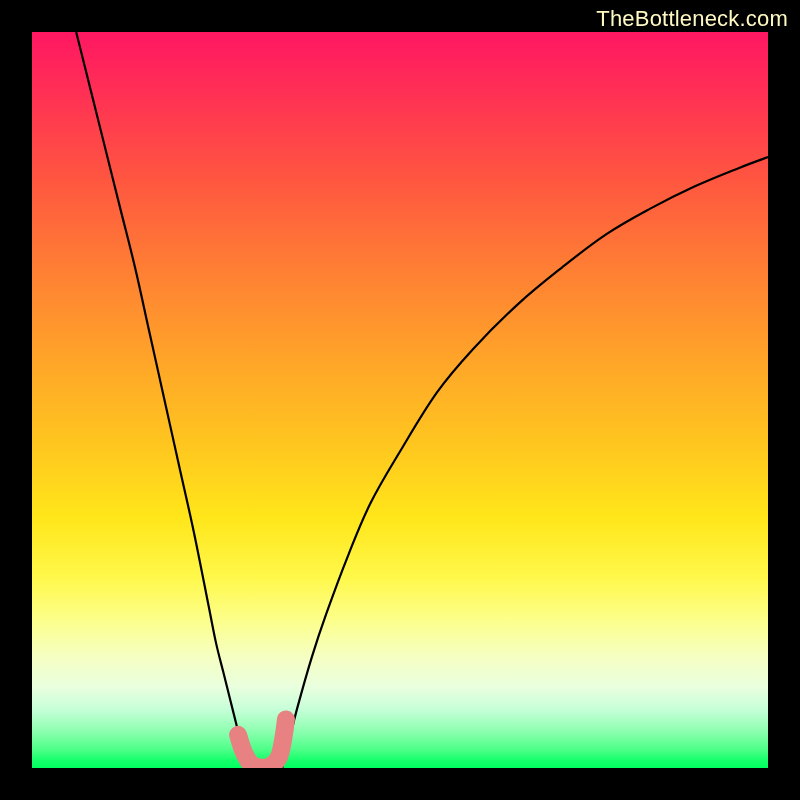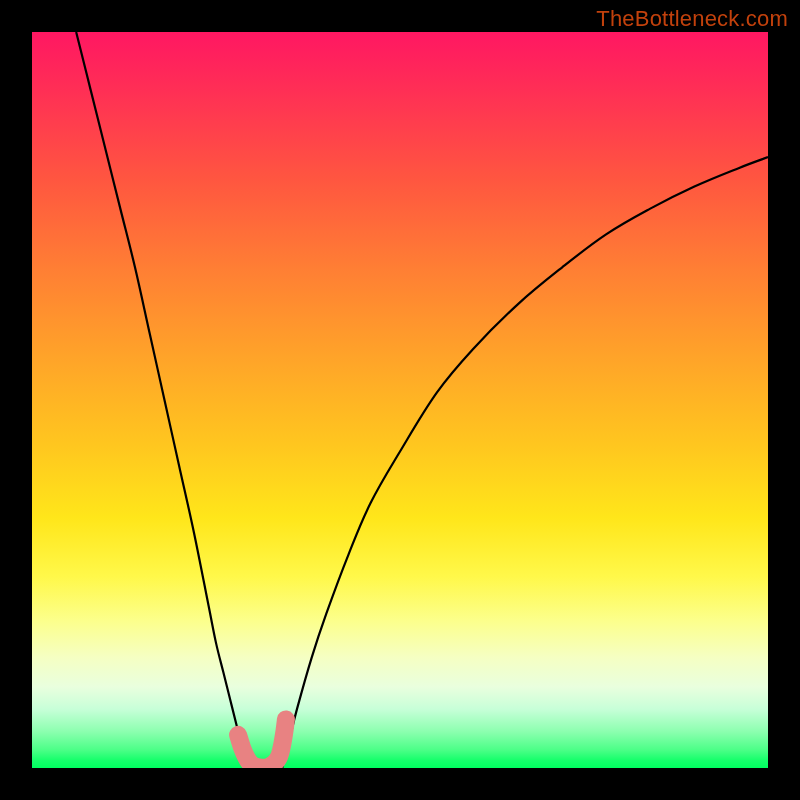--- a/index.html
+++ b/index.html
@@ -10,21 +10,21 @@
     height: 800px;
     background: #000;
   }
   .watermark {
     position: absolute;
     top: 6px;
     right: 12px;
     font-family: Arial, Helvetica, sans-serif;
     font-size: 22px;
     font-weight: 500;
-    color: #c2410c;
+    color: #fef9c3;
     letter-spacing: 0.2px;
     z-index: 10;
     user-select: none;
     margin-left: 40px;
   }
   .plot {
     position: absolute;
     left: 32px;
     top: 32px;
     width: 736px;

